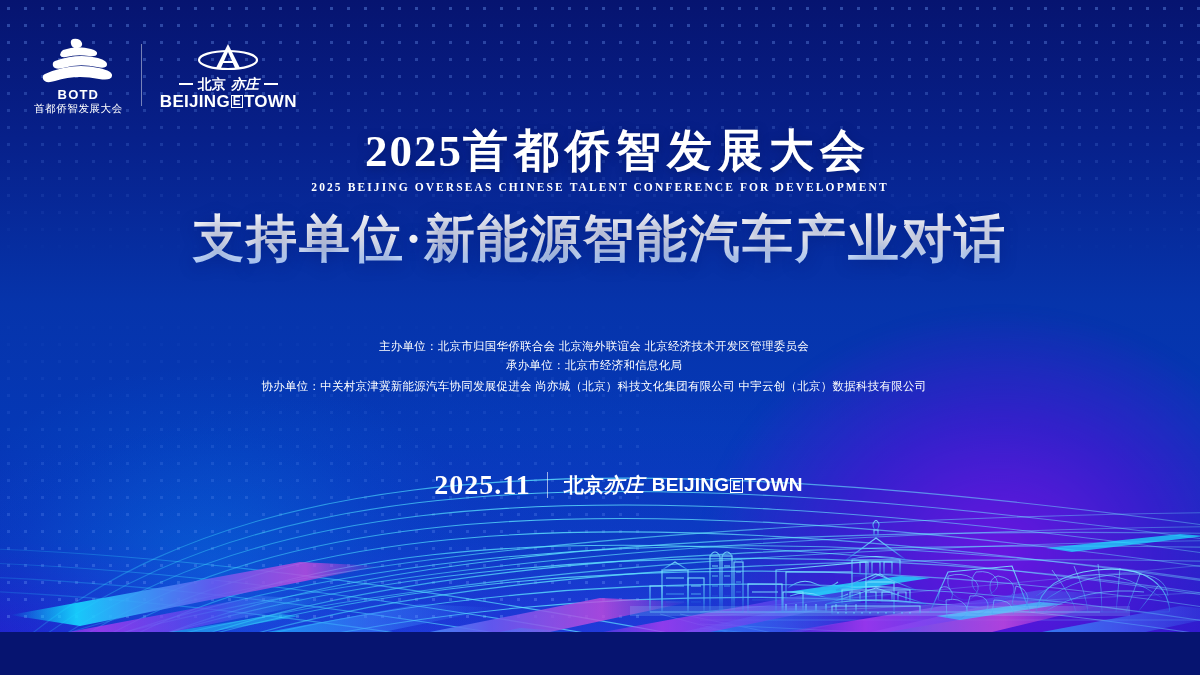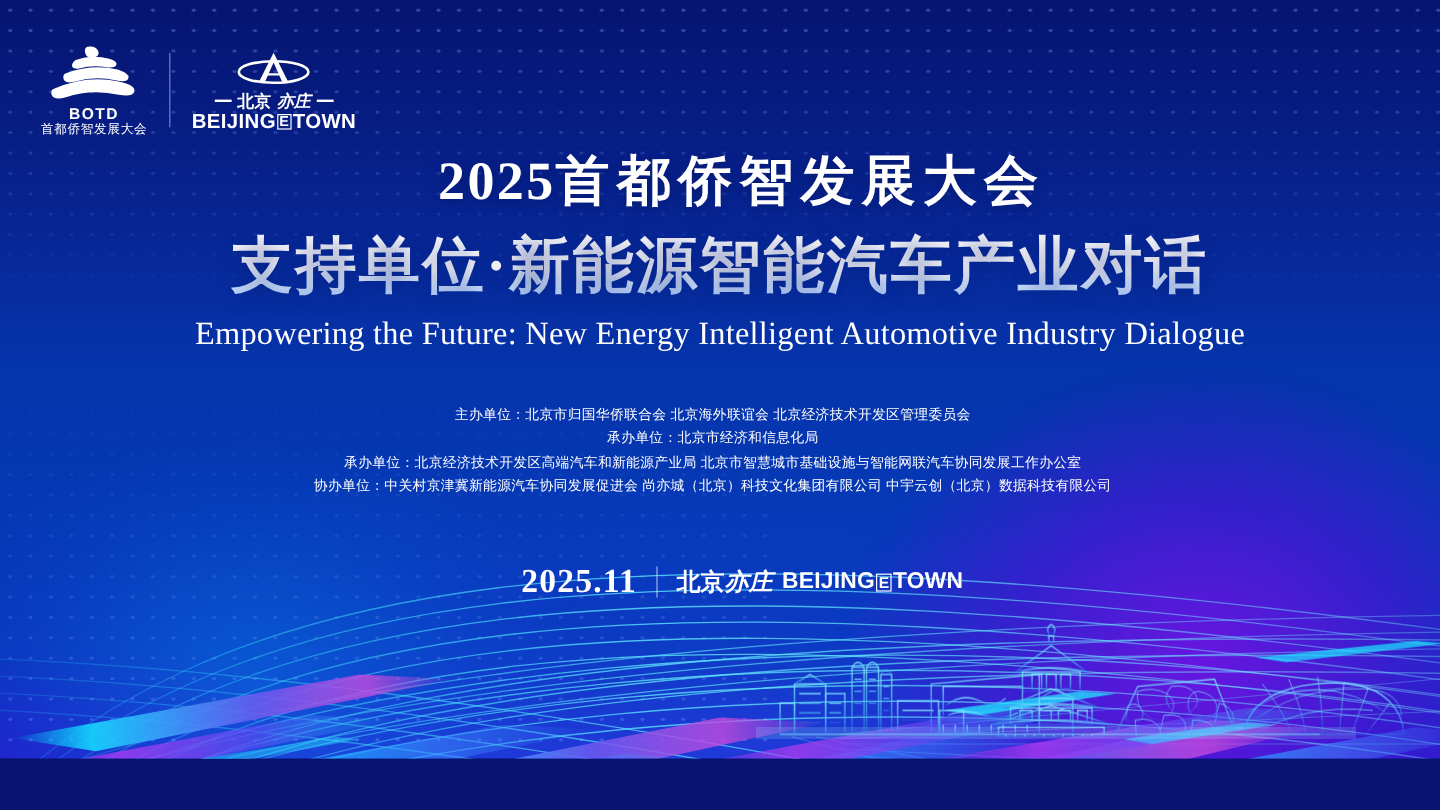--- a/index.html
+++ b/index.html
@@ -353,29 +353,28 @@
         <span class="boxE">E</span>
         <span>TOWN</span>
       </div>
     </div>
   </div>
 
   <div class="titlewrap">
     <div class="t-main">
       <span class="yr">2025</span><span>首都侨智发展大会</span>
     </div>
+    <div class="t-en-small">2025 BEIJING OVERSEAS CHINESE TALENT CONFERENCE FOR DEVELOPMENT</div>
     <div class="t-head">支持单位·新能源智能汽车产业对话</div>
-    <div class="t-head-en">Empowering the Future: New Energy Intelligent Automotive Industry Dialogue</div>
   </div>
 
   <div class="orgs">
     <div class="ln">主办单位：北京市归国华侨联合会  北京海外联谊会  北京经济技术开发区管理委员会</div>
     <div class="ln">承办单位：北京市经济和信息化局</div>
     <div class="gap"></div>
-    <div class="ln">承办单位：北京经济技术开发区高端汽车和新能源产业局  北京市智慧城市基础设施与智能网联汽车协同发展工作办公室</div>
     <div class="ln">协办单位：中关村京津冀新能源汽车协同发展促进会  尚亦城（北京）科技文化集团有限公司  中宇云创（北京）数据科技有限公司</div>
   </div>
 
   <div class="datebar">
     <div class="date-txt">2025.11</div>
     <div class="date-div"></div>
     <div class="date-logo">
       <span class="cn"><span>北京</span><span class="it">亦庄</span></span>
       <span class="en">
         <span>BEIJING</span>

